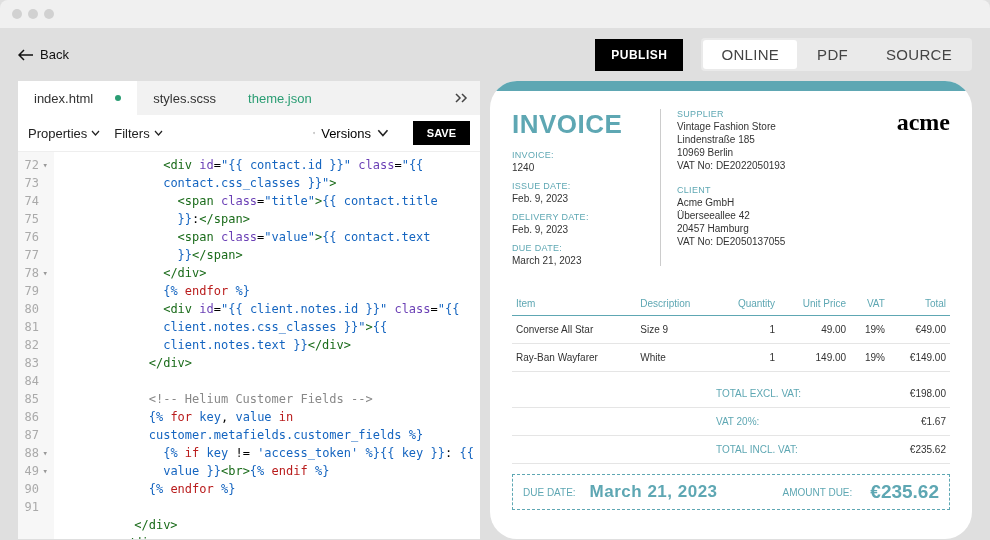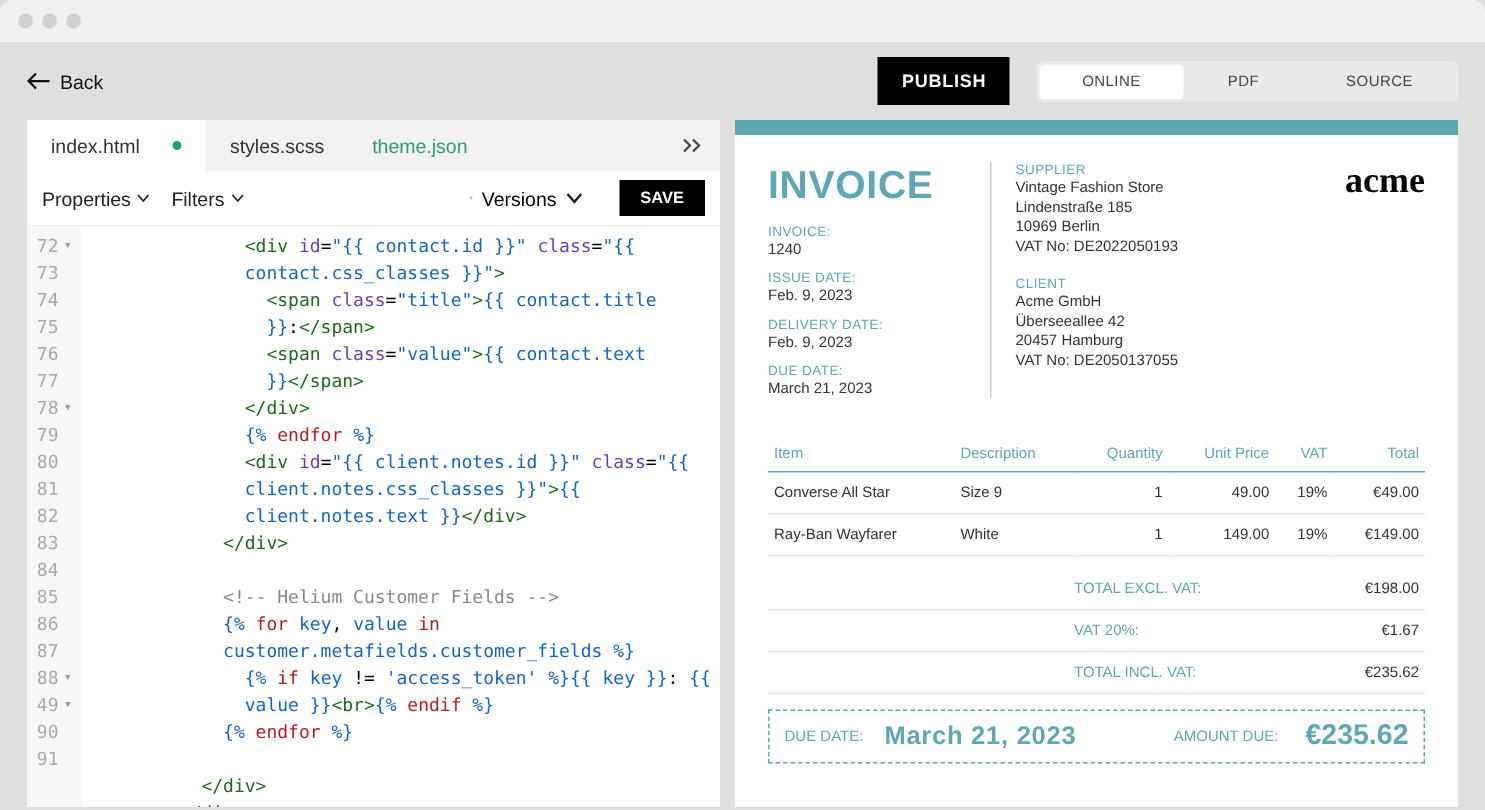--- a/index.html
+++ b/index.html
@@ -6,21 +6,21 @@
 body { font-family: -apple-system, BlinkMacSystemFont, "Segoe UI", sans-serif; background: #dfdfdf; width: 990px; height: 540px; overflow: hidden; }
 .window-chrome { background: #f0f0f0; height: 28px; display: flex; align-items: center; padding: 0 12px; border-radius: 8px 8px 0 0; gap: 6px; }
 .chrome-dot { width: 10px; height: 10px; border-radius: 50%; background: #d1d1d1; }
 .app { background: #dfdfdf; height: calc(100% - 28px); padding: 10px 0 0 0; }
 .toolbar { display: flex; align-items: center; padding: 0 18px 10px 18px; gap: 18px; }
 .back-btn { display: flex; align-items: center; gap: 6px; cursor: pointer; font-size: 13px; color: #111; }
 .back-btn svg { width: 16px; height: 12px; }
 .spacer { flex: 1; }
 .publish-btn { background: #000; color: #fff; border: none; padding: 9px 16px; font-size: 12px; font-weight: 600; letter-spacing: 0.5px; cursor: pointer; }
 .view-toggle { display: flex; background: #eaeaea; border-radius: 4px; padding: 2px; gap: 2px; }
-.view-toggle button { border: none; background: transparent; padding: 6px 28px; font-size: 10px; letter-spacing: 0.3px; color: #444; cursor: pointer; border-radius: 3px; }
+.view-toggle button { border: none; background: transparent; padding: 6px 18px; font-size: 15px; letter-spacing: 0.3px; color: #444; cursor: pointer; border-radius: 3px; }
 .view-toggle button.active { background: #fff; }
 .main { display: flex; gap: 10px; padding: 0 0 0 0; height: calc(100% - 44px); }
 .editor-pane { background: #fff; width: 462px; display: flex; flex-direction: column; margin-left: 18px; }
 .tabs { display: flex; align-items: center; background: #f2f2f2; height: 34px; font-size: 13px; }
 .tab { padding: 0 16px; height: 100%; display: flex; align-items: center; gap: 22px; cursor: pointer; color: #333; }
 .tab.active { background: #fff; }
 .tab.accent { color: #2a9d73; }
 .dirty-dot { width: 6px; height: 6px; border-radius: 50%; background: #2a9d73; }
 .tabs-more { margin-left: auto; padding: 0 12px; cursor: pointer; }
 .editor-controls { display: flex; align-items: center; padding: 6px 10px; gap: 14px; border-bottom: 1px solid #eee; font-size: 13px; }
@@ -33,21 +33,21 @@
 .gutter { background: #f7f7f7; color: #aaa; text-align: right; padding: 4px 6px 4px 4px; line-height: 18px; min-width: 36px; user-select: none; }
 .gutter .ln { display: flex; justify-content: flex-end; gap: 2px; }
 .fold { color: #999; font-size: 9px; width: 7px; display: inline-block; }
 .code-body { padding: 4px 8px; line-height: 18px; white-space: pre; overflow: hidden; flex: 1; }
 .tok-tag { color: #1a6b1a; }
 .tok-attr { color: #6a3fb5; }
 .tok-str { color: #1565c0; }
 .tok-tpl { color: #1565c0; }
 .tok-kw { color: #b91c1c; }
 .tok-comment { color: #888; }
-.preview-pane { flex: 1; background: #fff; margin-right: 18px; overflow: hidden; display: flex; flex-direction: column; }
+.preview-pane { flex: 1; background: #fff; margin-right: 18px; overflow: hidden; display: flex; flex-direction: column; border-radius: 27px; }
 .preview-inner { flex: 1; overflow: hidden; }
 .invoice-bar { background: #5ea7b3; height: 10px; }
 .invoice { padding: 18px 22px 0 22px; font-size: 11px; color: #333; }
 .inv-header { display: flex; gap: 18px; border-bottom: 0; }
 .inv-left { flex: 0 0 130px; }
 .inv-title { font-family: "Arial Black", sans-serif; font-weight: 900; font-size: 26px; color: #5ea7b3; letter-spacing: 0.5px; margin-bottom: 10px; }
 .meta-label { font-size: 9px; color: #5ea7b3; letter-spacing: 0.3px; margin-top: 8px; }
 .meta-val { font-size: 10px; color: #333; margin-top: 2px; }
 .inv-mid { flex: 1; border-left: 1px solid #ccc; padding-left: 16px; }
 .inv-right { flex: 0 0 90px; text-align: right; }

